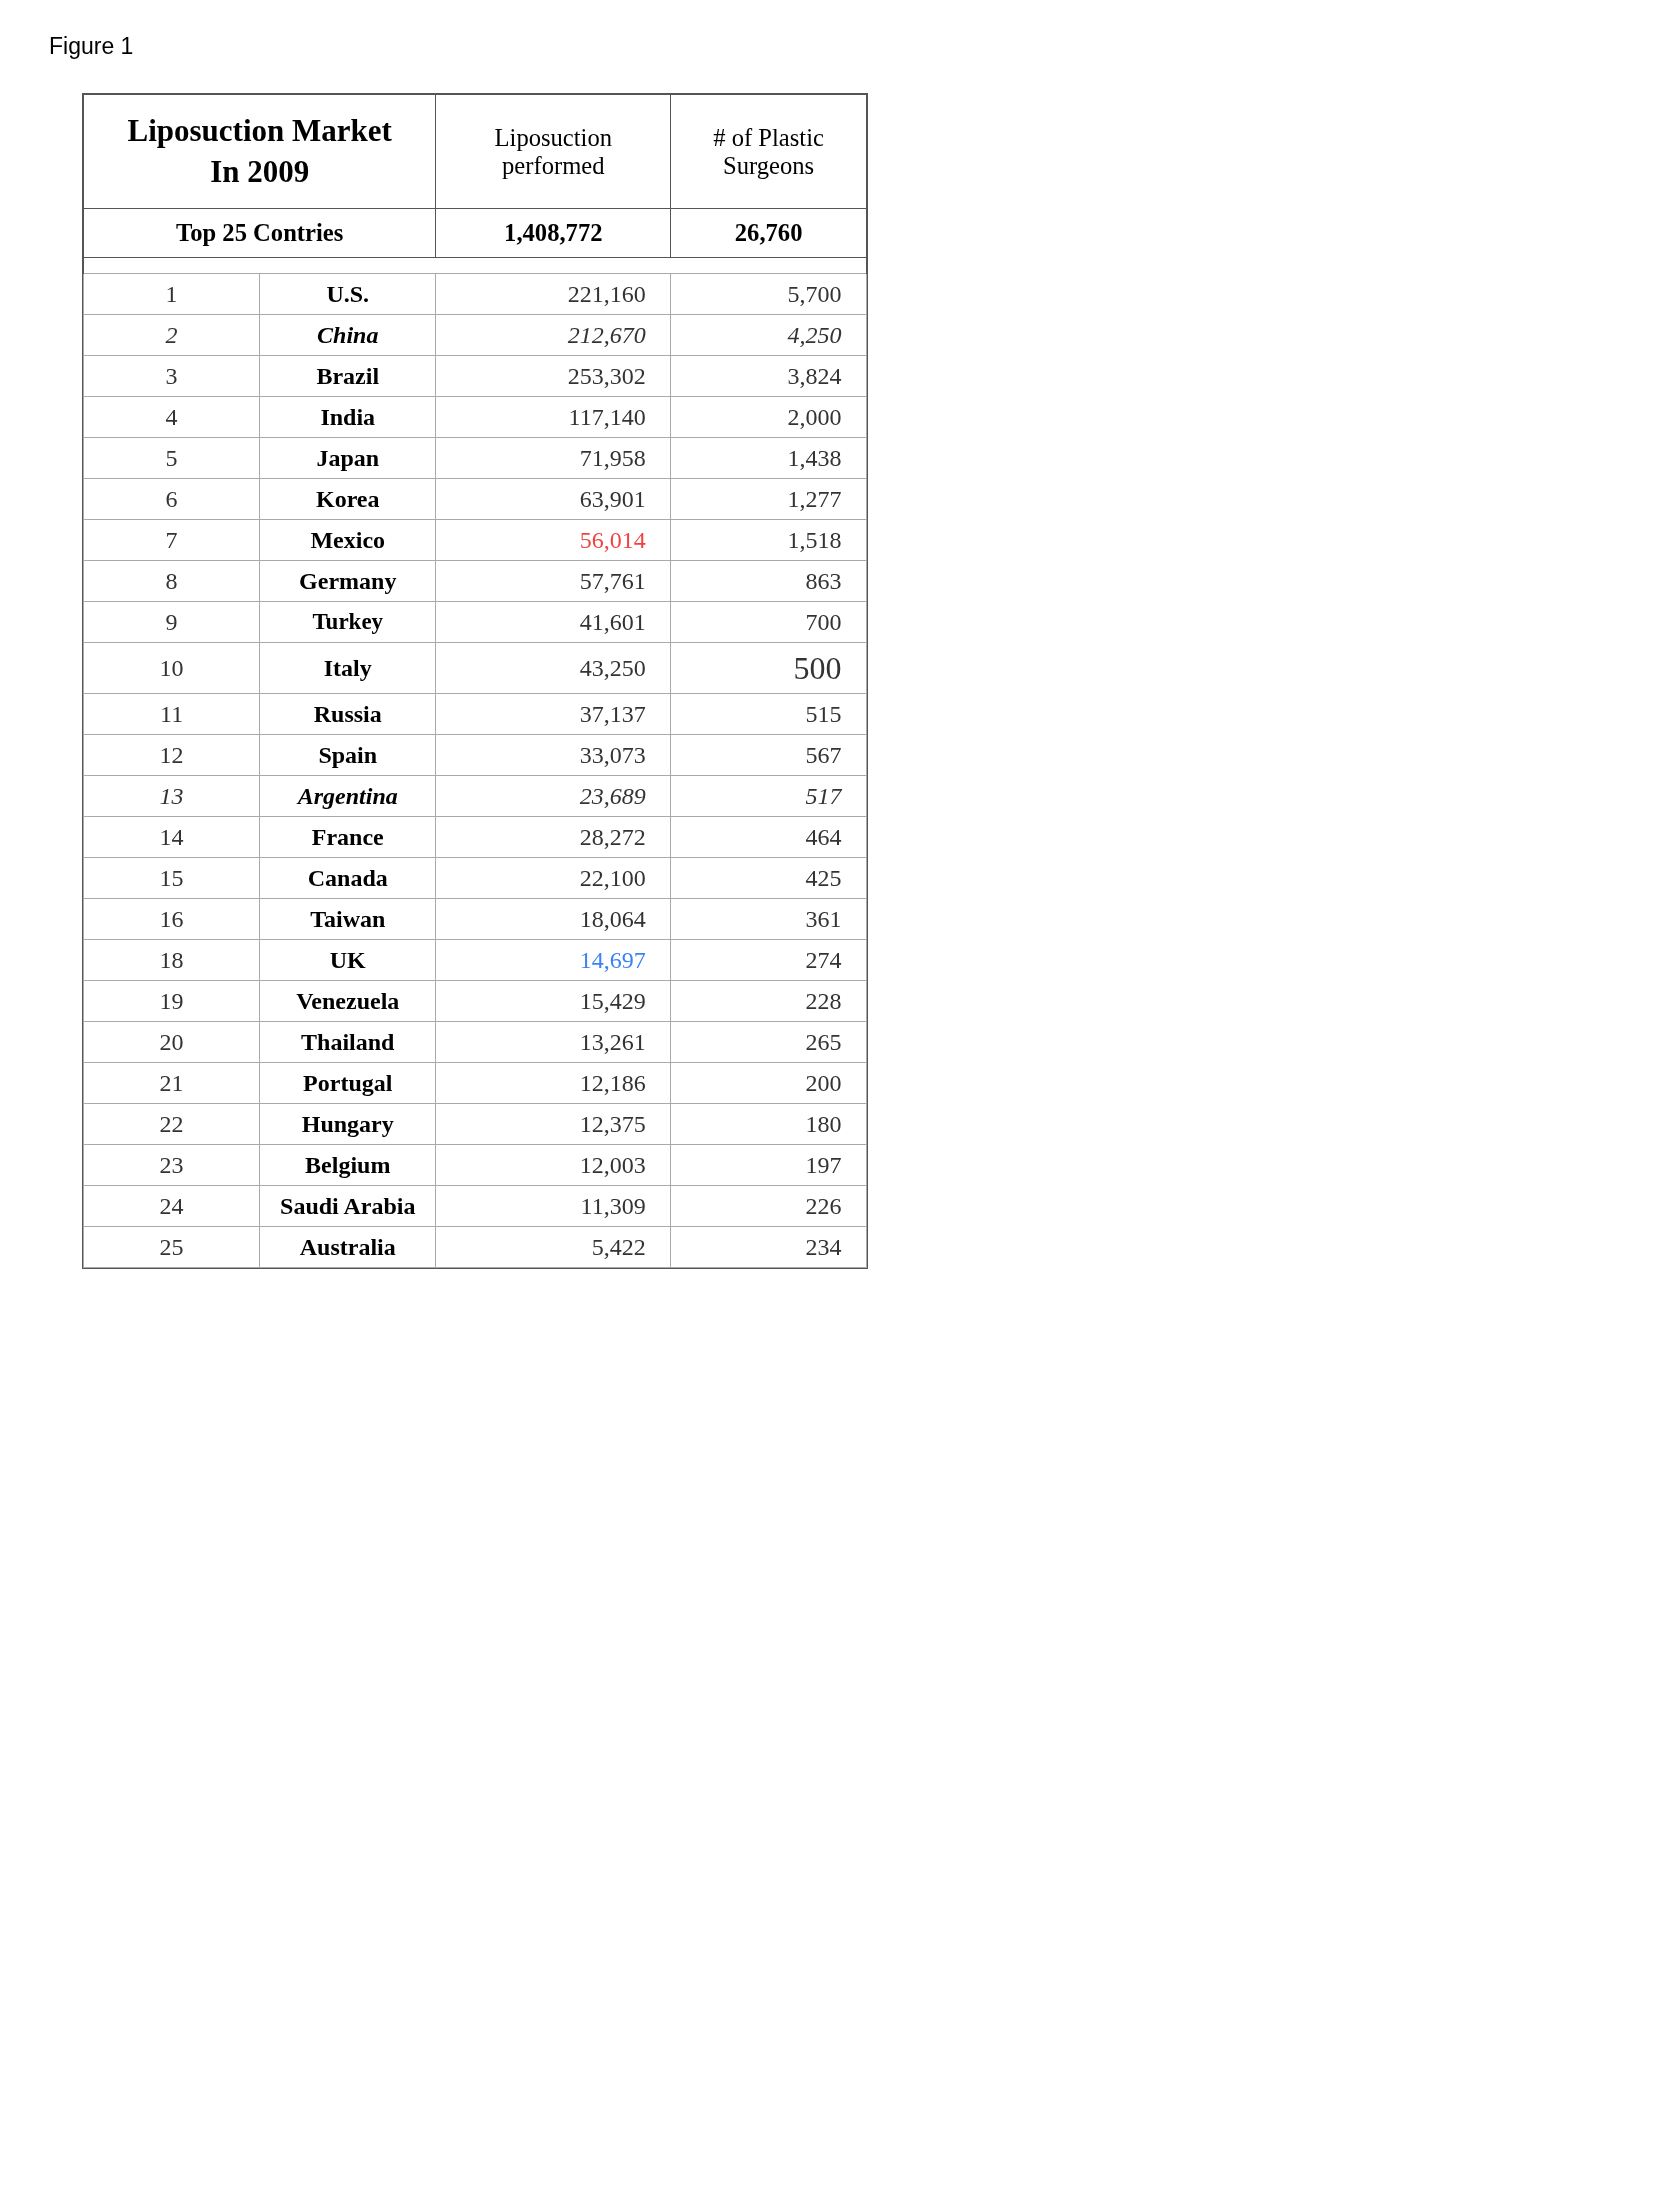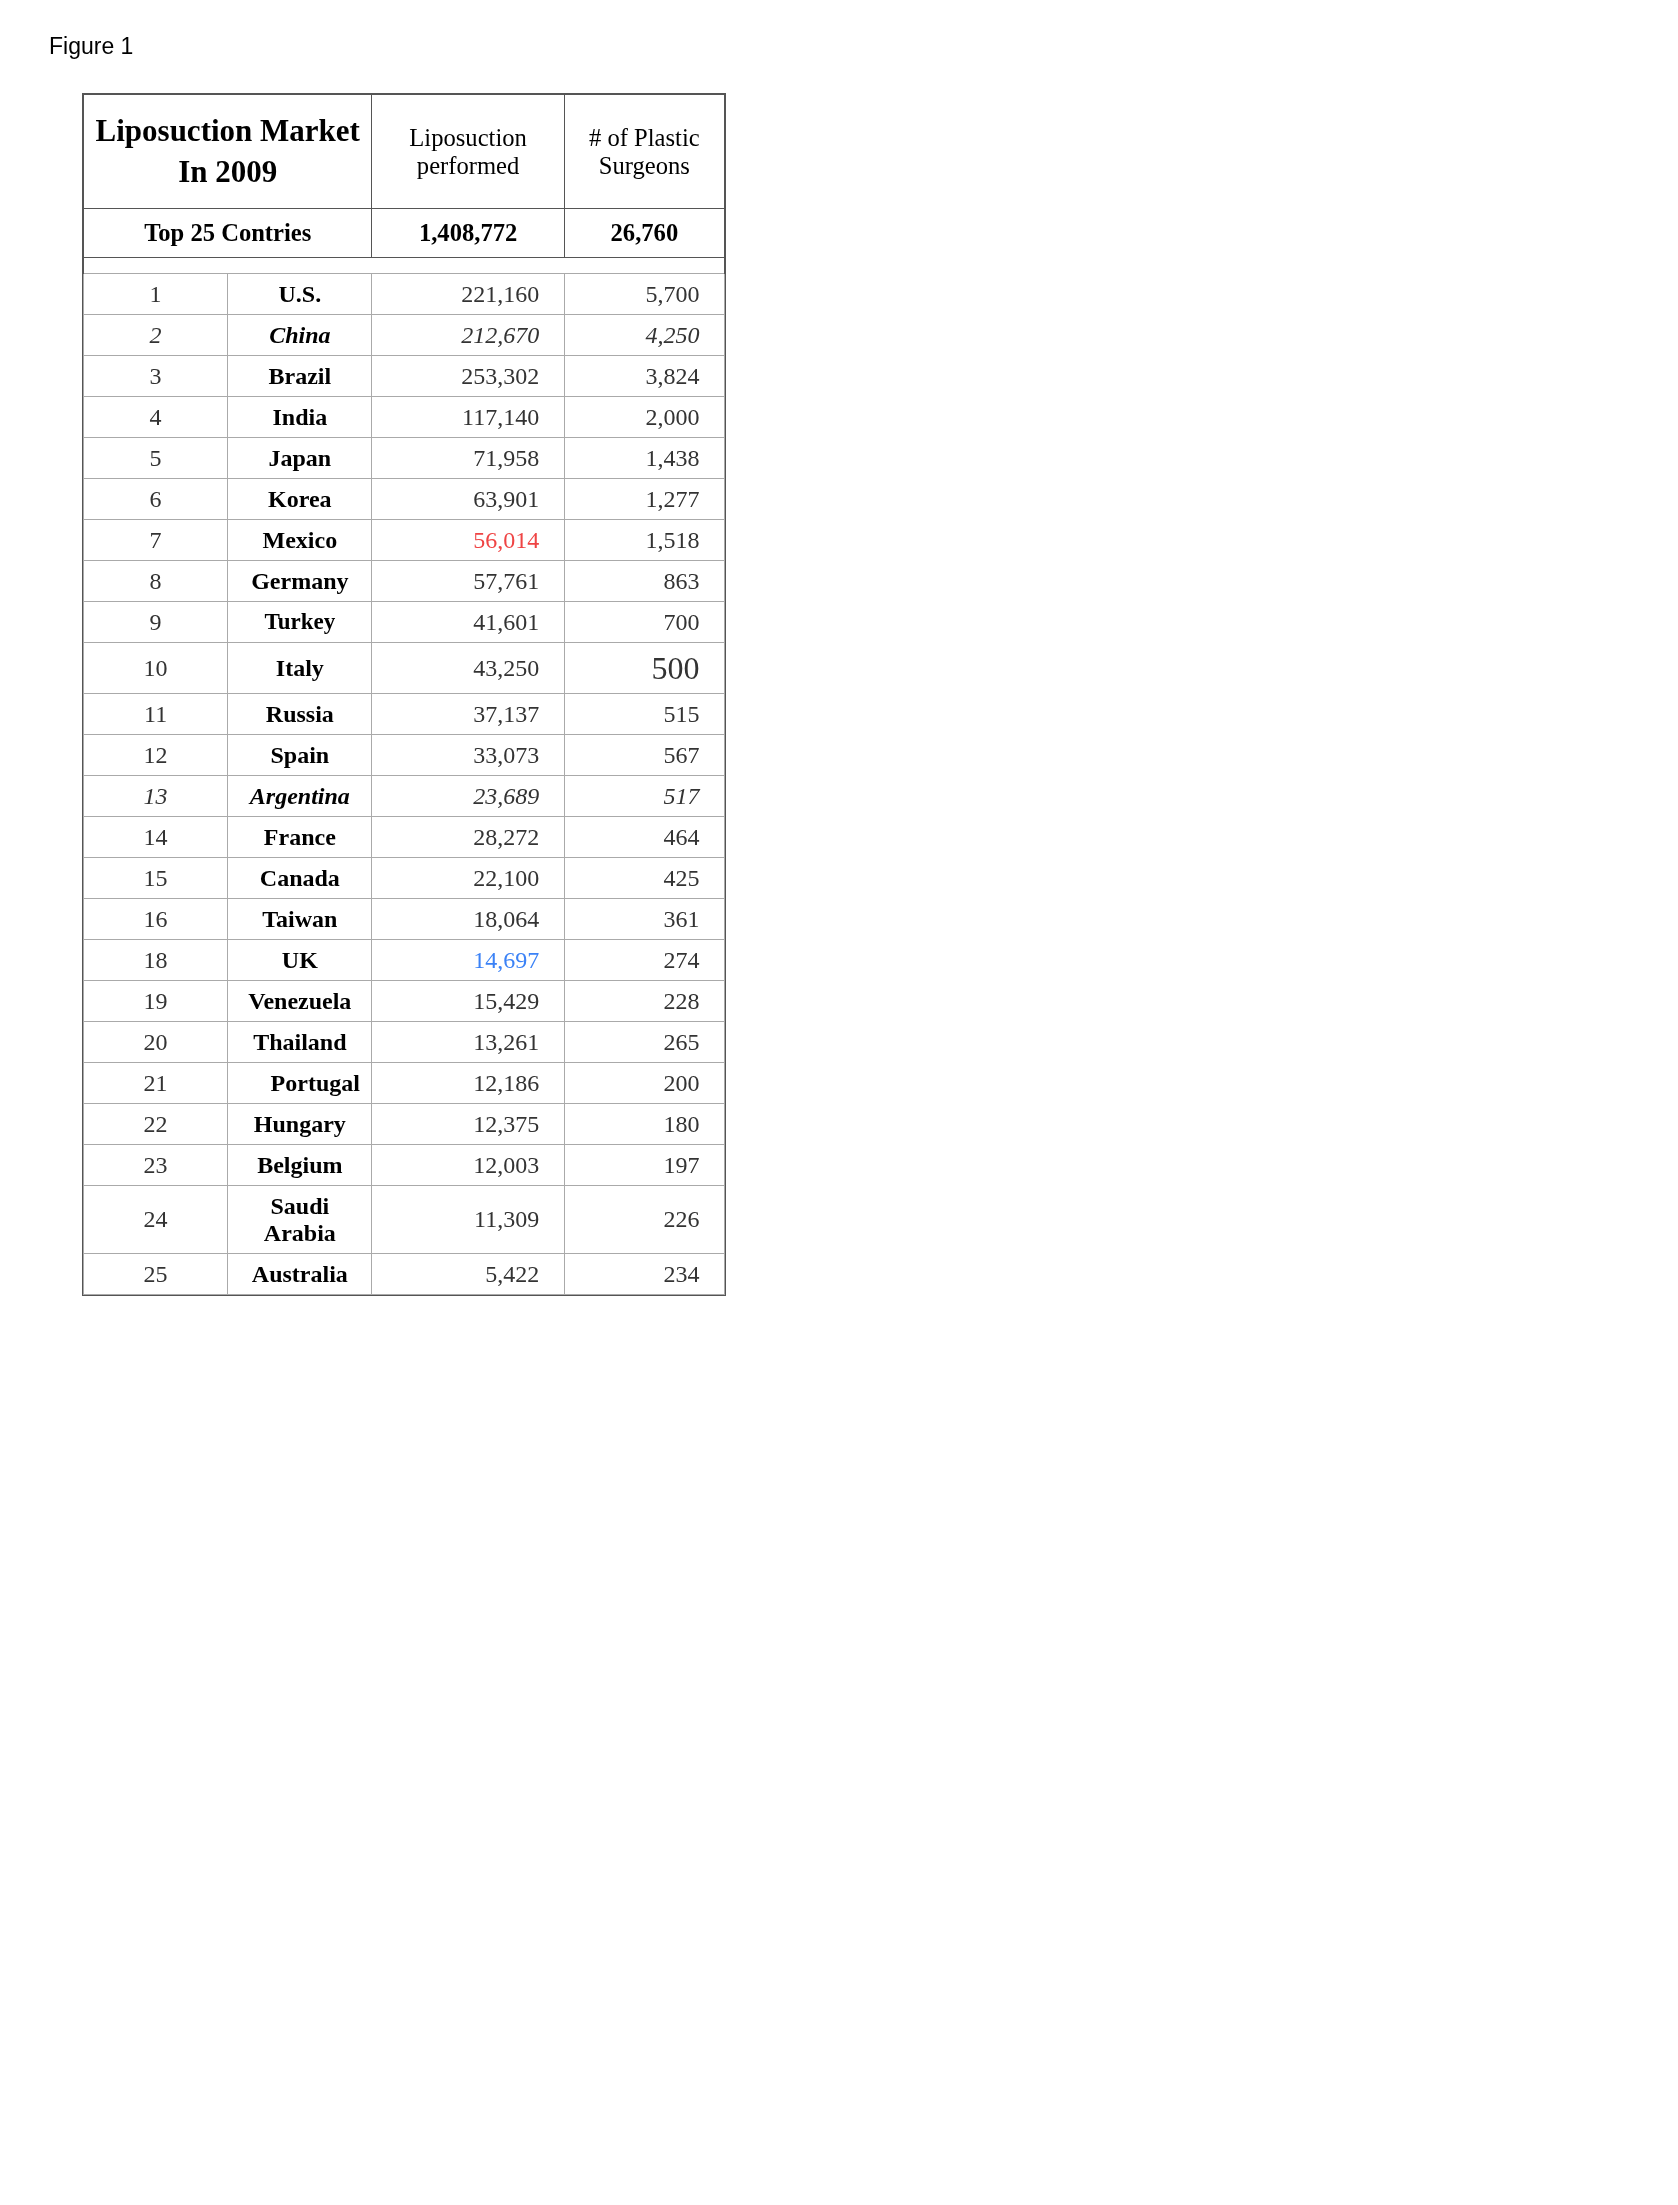--- a/index.html
+++ b/index.html
@@ -18,21 +18,21 @@
 
     .figure-label {
       font-size: 23px;
       margin-bottom: 33px;
       font-family: Arial, sans-serif;
     }
 
     .table-wrapper {
       border: 1.6px solid #555;
       display: inline-block;
-      width: 644px;
+      width: 786px;
       margin-left: 33px;
     }
 
     table {
       width: 100%;
       border-collapse: collapse;
       font-size: 24.6px;
     }
 
     thead tr th {
@@ -175,21 +175,21 @@
           <td style="border: 0.8px solid rgb(170, 170, 170); padding: 6.5px 24.6px 6.5px 11.5px; vertical-align: middle; font-size: 24px; width: 25%; text-align: right; color: rgb(51, 51, 51);">228</td>
         </tr>
         <tr>
           <td style="border: 0.8px solid rgb(170, 170, 170); padding: 6.5px 11.5px; text-align: center; vertical-align: middle; font-size: 24px; width: 10%; color: rgb(51, 51, 51);">20</td>
           <td style="border: 0.8px solid rgb(170, 170, 170); padding: 6.5px 11.5px; text-align: center; vertical-align: middle; font-size: 24px; width: 35%; font-weight: bold;">Thailand</td>
           <td style="border: 0.8px solid rgb(170, 170, 170); padding: 6.5px 24.6px 6.5px 11.5px; vertical-align: middle; font-size: 24px; width: 30%; text-align: right; color: rgb(51, 51, 51);">13,261</td>
           <td style="border: 0.8px solid rgb(170, 170, 170); padding: 6.5px 24.6px 6.5px 11.5px; vertical-align: middle; font-size: 24px; width: 25%; text-align: right; color: rgb(51, 51, 51);">265</td>
         </tr>
         <tr>
           <td style="border: 0.8px solid rgb(170, 170, 170); padding: 6.5px 11.5px; text-align: center; vertical-align: middle; font-size: 24px; width: 10%; color: rgb(51, 51, 51);">21</td>
-          <td style="border: 0.8px solid rgb(170, 170, 170); padding: 6.5px 11.5px; text-align: right; vertical-align: middle; font-size: 24px; width: 35%; font-weight: bold;">Portugal</td>
+          <td style="border: 0.8px solid rgb(170, 170, 170); padding: 6.5px 11.5px; text-align: center; vertical-align: middle; font-size: 24px; width: 35%; font-weight: bold;">Portugal</td>
           <td style="border: 0.8px solid rgb(170, 170, 170); padding: 6.5px 24.6px 6.5px 11.5px; vertical-align: middle; font-size: 24px; width: 30%; text-align: right; color: rgb(51, 51, 51);">12,186</td>
           <td style="border: 0.8px solid rgb(170, 170, 170); padding: 6.5px 24.6px 6.5px 11.5px; vertical-align: middle; font-size: 24px; width: 25%; text-align: right; color: rgb(51, 51, 51);">200</td>
         </tr>
         <tr>
           <td style="border: 0.8px solid rgb(170, 170, 170); padding: 6.5px 11.5px; text-align: center; vertical-align: middle; font-size: 24px; width: 10%; color: rgb(51, 51, 51);">22</td>
           <td style="border: 0.8px solid rgb(170, 170, 170); padding: 6.5px 11.5px; text-align: center; vertical-align: middle; font-size: 24px; width: 35%; font-weight: bold; margin-top: 14px;">Hungary</td>
           <td style="border: 0.8px solid rgb(170, 170, 170); padding: 6.5px 24.6px 6.5px 11.5px; vertical-align: middle; font-size: 24px; width: 30%; text-align: right; color: rgb(51, 51, 51);">12,375</td>
           <td style="border: 0.8px solid rgb(170, 170, 170); padding: 6.5px 24.6px 6.5px 11.5px; vertical-align: middle; font-size: 24px; width: 25%; text-align: right; color: rgb(51, 51, 51);">180</td>
         </tr>
         <tr>

